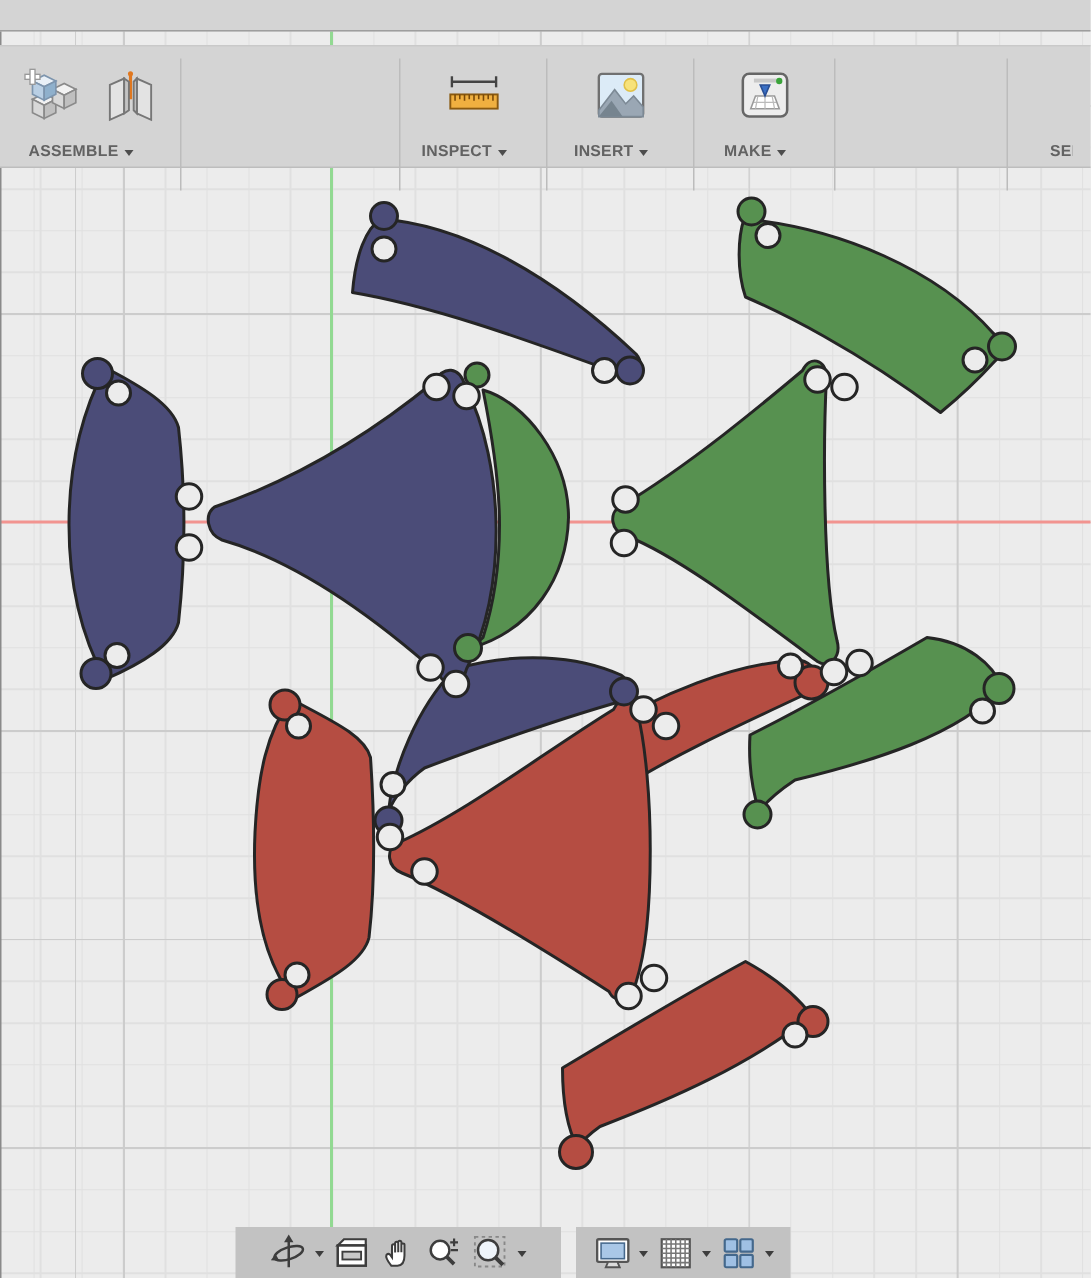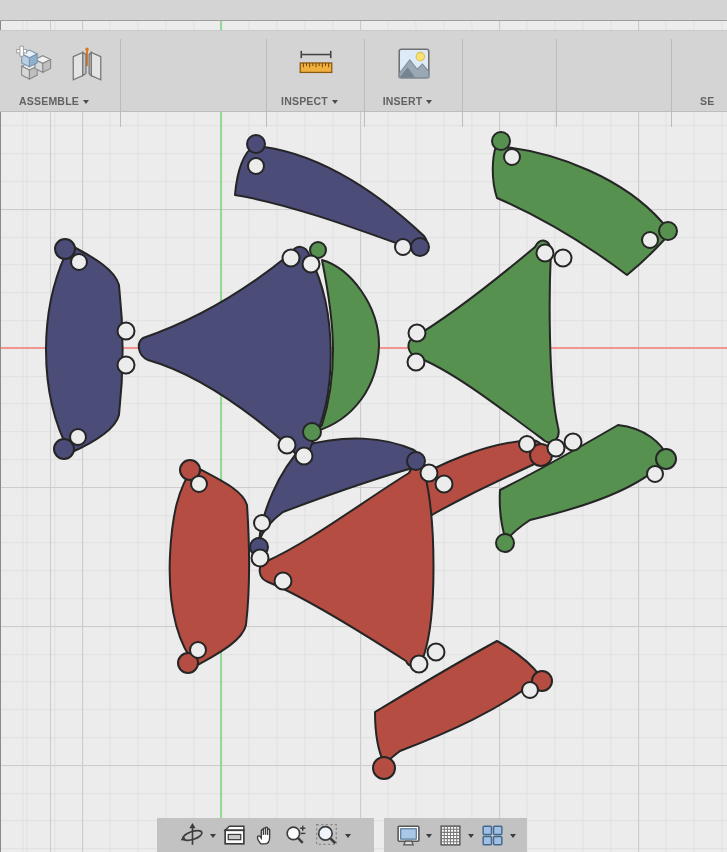--- a/index.html
+++ b/index.html
@@ -217,20 +217,38 @@
           </svg>
         </span>
       </div>
       <div class="tlabel">
           <span>INSERT</span>
           <span class="caret"></span>
         </div>
     </div>
     <div class="tsep" style="left:462px;"></div>
 
+    <div class="tgroup" style="left:463px;width:93px;">
+      <div class="ticons">
+        <span class="iconbtn">
+          <svg width="38" height="38" viewBox="0 0 36 34">
+            <rect x="4" y="3" width="28" height="27" rx="4" fill="#ededed" stroke="#666" stroke-width="1.6"></rect>
+            <rect x="11" y="6" width="14" height="2.5" fill="#c8c8c8" stroke="none"></rect>
+            <circle cx="27" cy="7.5" r="2" fill="#3aa33a" stroke="none"></circle>
+            <polygon points="12,17 24,17 27,25 9,25" fill="#ffffff" stroke="#999" stroke-width="1"></polygon>
+            <path d="M13.5 17 L12 25 M18 17 L18 25 M22.5 17 L24 25 M11 21 L25 21" stroke="#bbb" stroke-width="0.8" fill="none"></path>
+            <polygon points="15,10 21,10 18,17" fill="#3a6fc4" stroke="#2a4f94" stroke-width="1"></polygon>
+          </svg>
+        </span>
+      </div>
+      <div class="tlabel">
+          <span>MAKE</span>
+          <span class="caret"></span>
+        </div>
+    </div>
     <div class="tsep" style="left:556px;"></div>
 
     <div class="tsep" style="left:671px;"></div>
 
     <div class="tgroup" style="left:672px;width:55px;">
 
       <div class="tlabel" style="justify-content:flex-start;padding-left:28px;overflow:hidden;">
         <span>SELECT</span>
       </div>
     </div>

